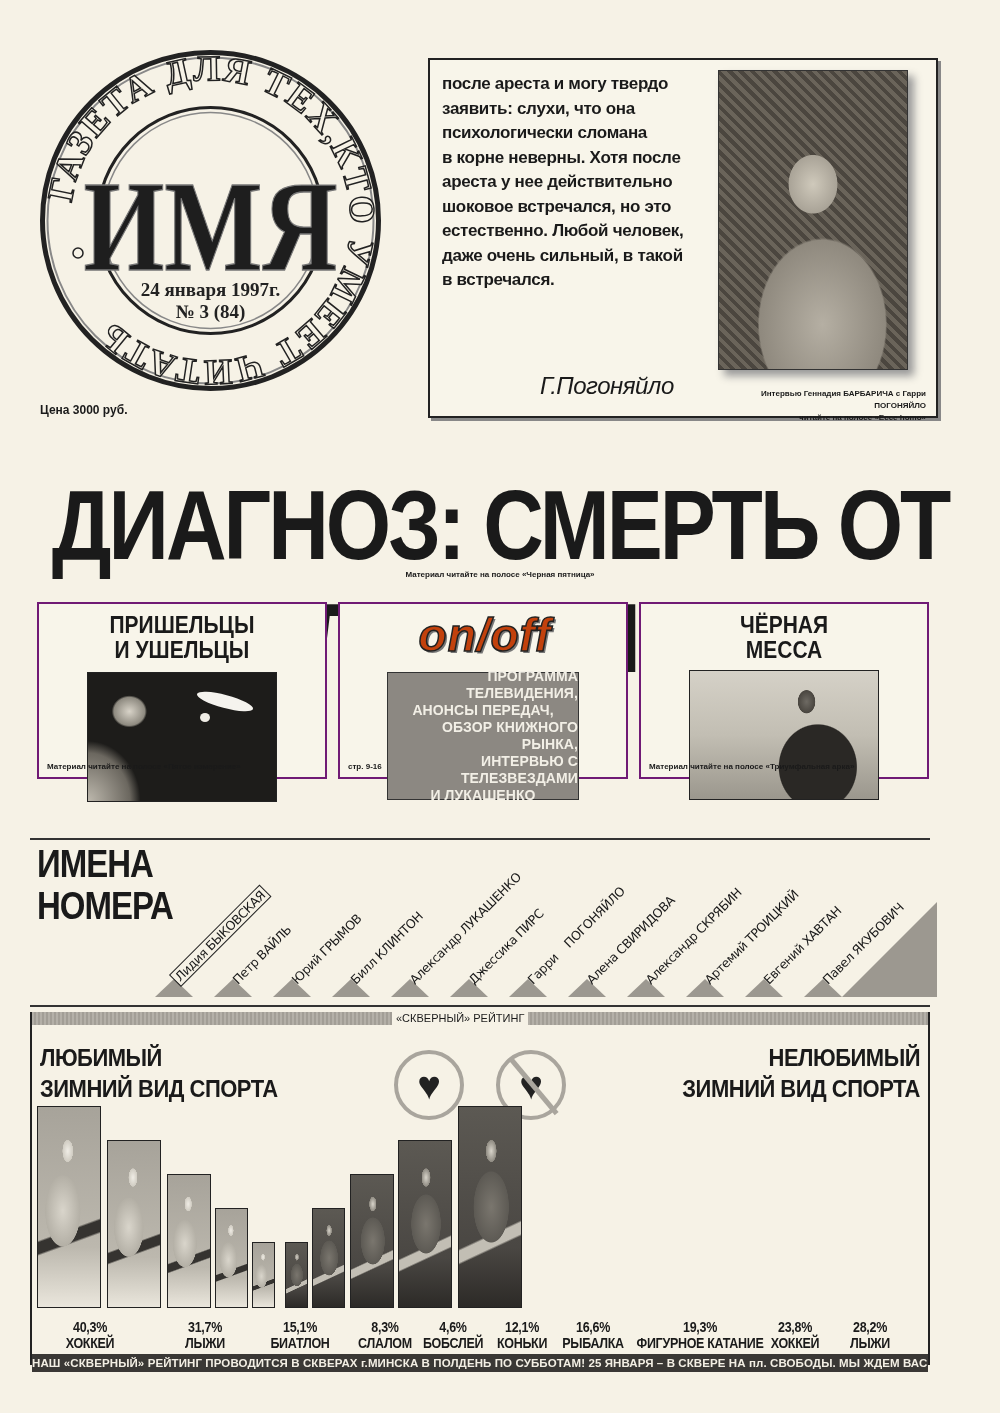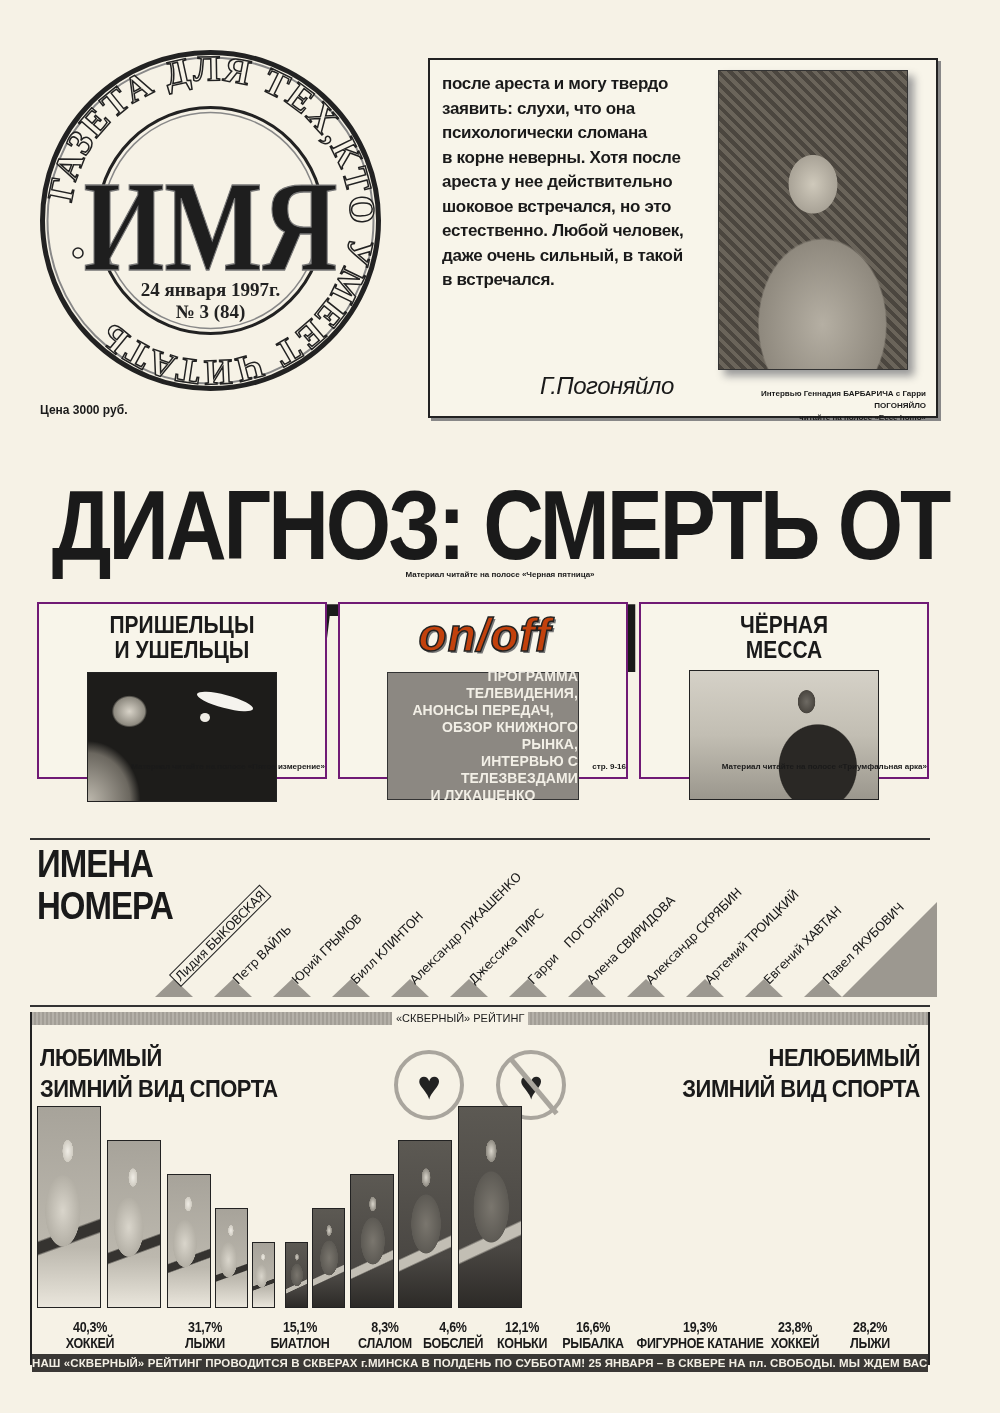--- a/index.html
+++ b/index.html
@@ -69,22 +69,22 @@
   }
   #teaser-1 { left: 37px; width: 290px; }
   #teaser-2 { left: 338px; width: 290px; }
   #teaser-3 { left: 639px; width: 290px; }
   .teaser-title {
     position: absolute; left: 0; right: 0; top: 8px; text-align: center;
     font-size: 21px; font-weight: bold; line-height: 23px;
     transform: scaleY(1.1); transform-origin: top center;
   }
   .teaser-caption {
-    position: absolute; left: 0; right: 0; bottom: 6px; text-align: right;
-    font-size: 8px; font-weight: bold;
+    position: absolute; left: 0; right: 0; bottom: 6px; text-align: left;
+    font-size: 8px; font-weight: bold; padding-left: 8px;
   }
   #ufo-photo {
     left: 48px; top: 68px; width: 190px; height: 130px;
     background: radial-gradient(ellipse 22px 20px at 22% 30%, #d8d3c8 0%, #8e8a80 70%, transparent 80%),
                 radial-gradient(ellipse 70px 80px at 0% 100%, #bdb8ad 0%, #6b675f 60%, transparent 75%),
                 #1d1c1a;
     border: 1px solid #222;
   }
   #ufo-disc {
     left: 108px; top: 22px; width: 58px; height: 13px; border-radius: 50%;

